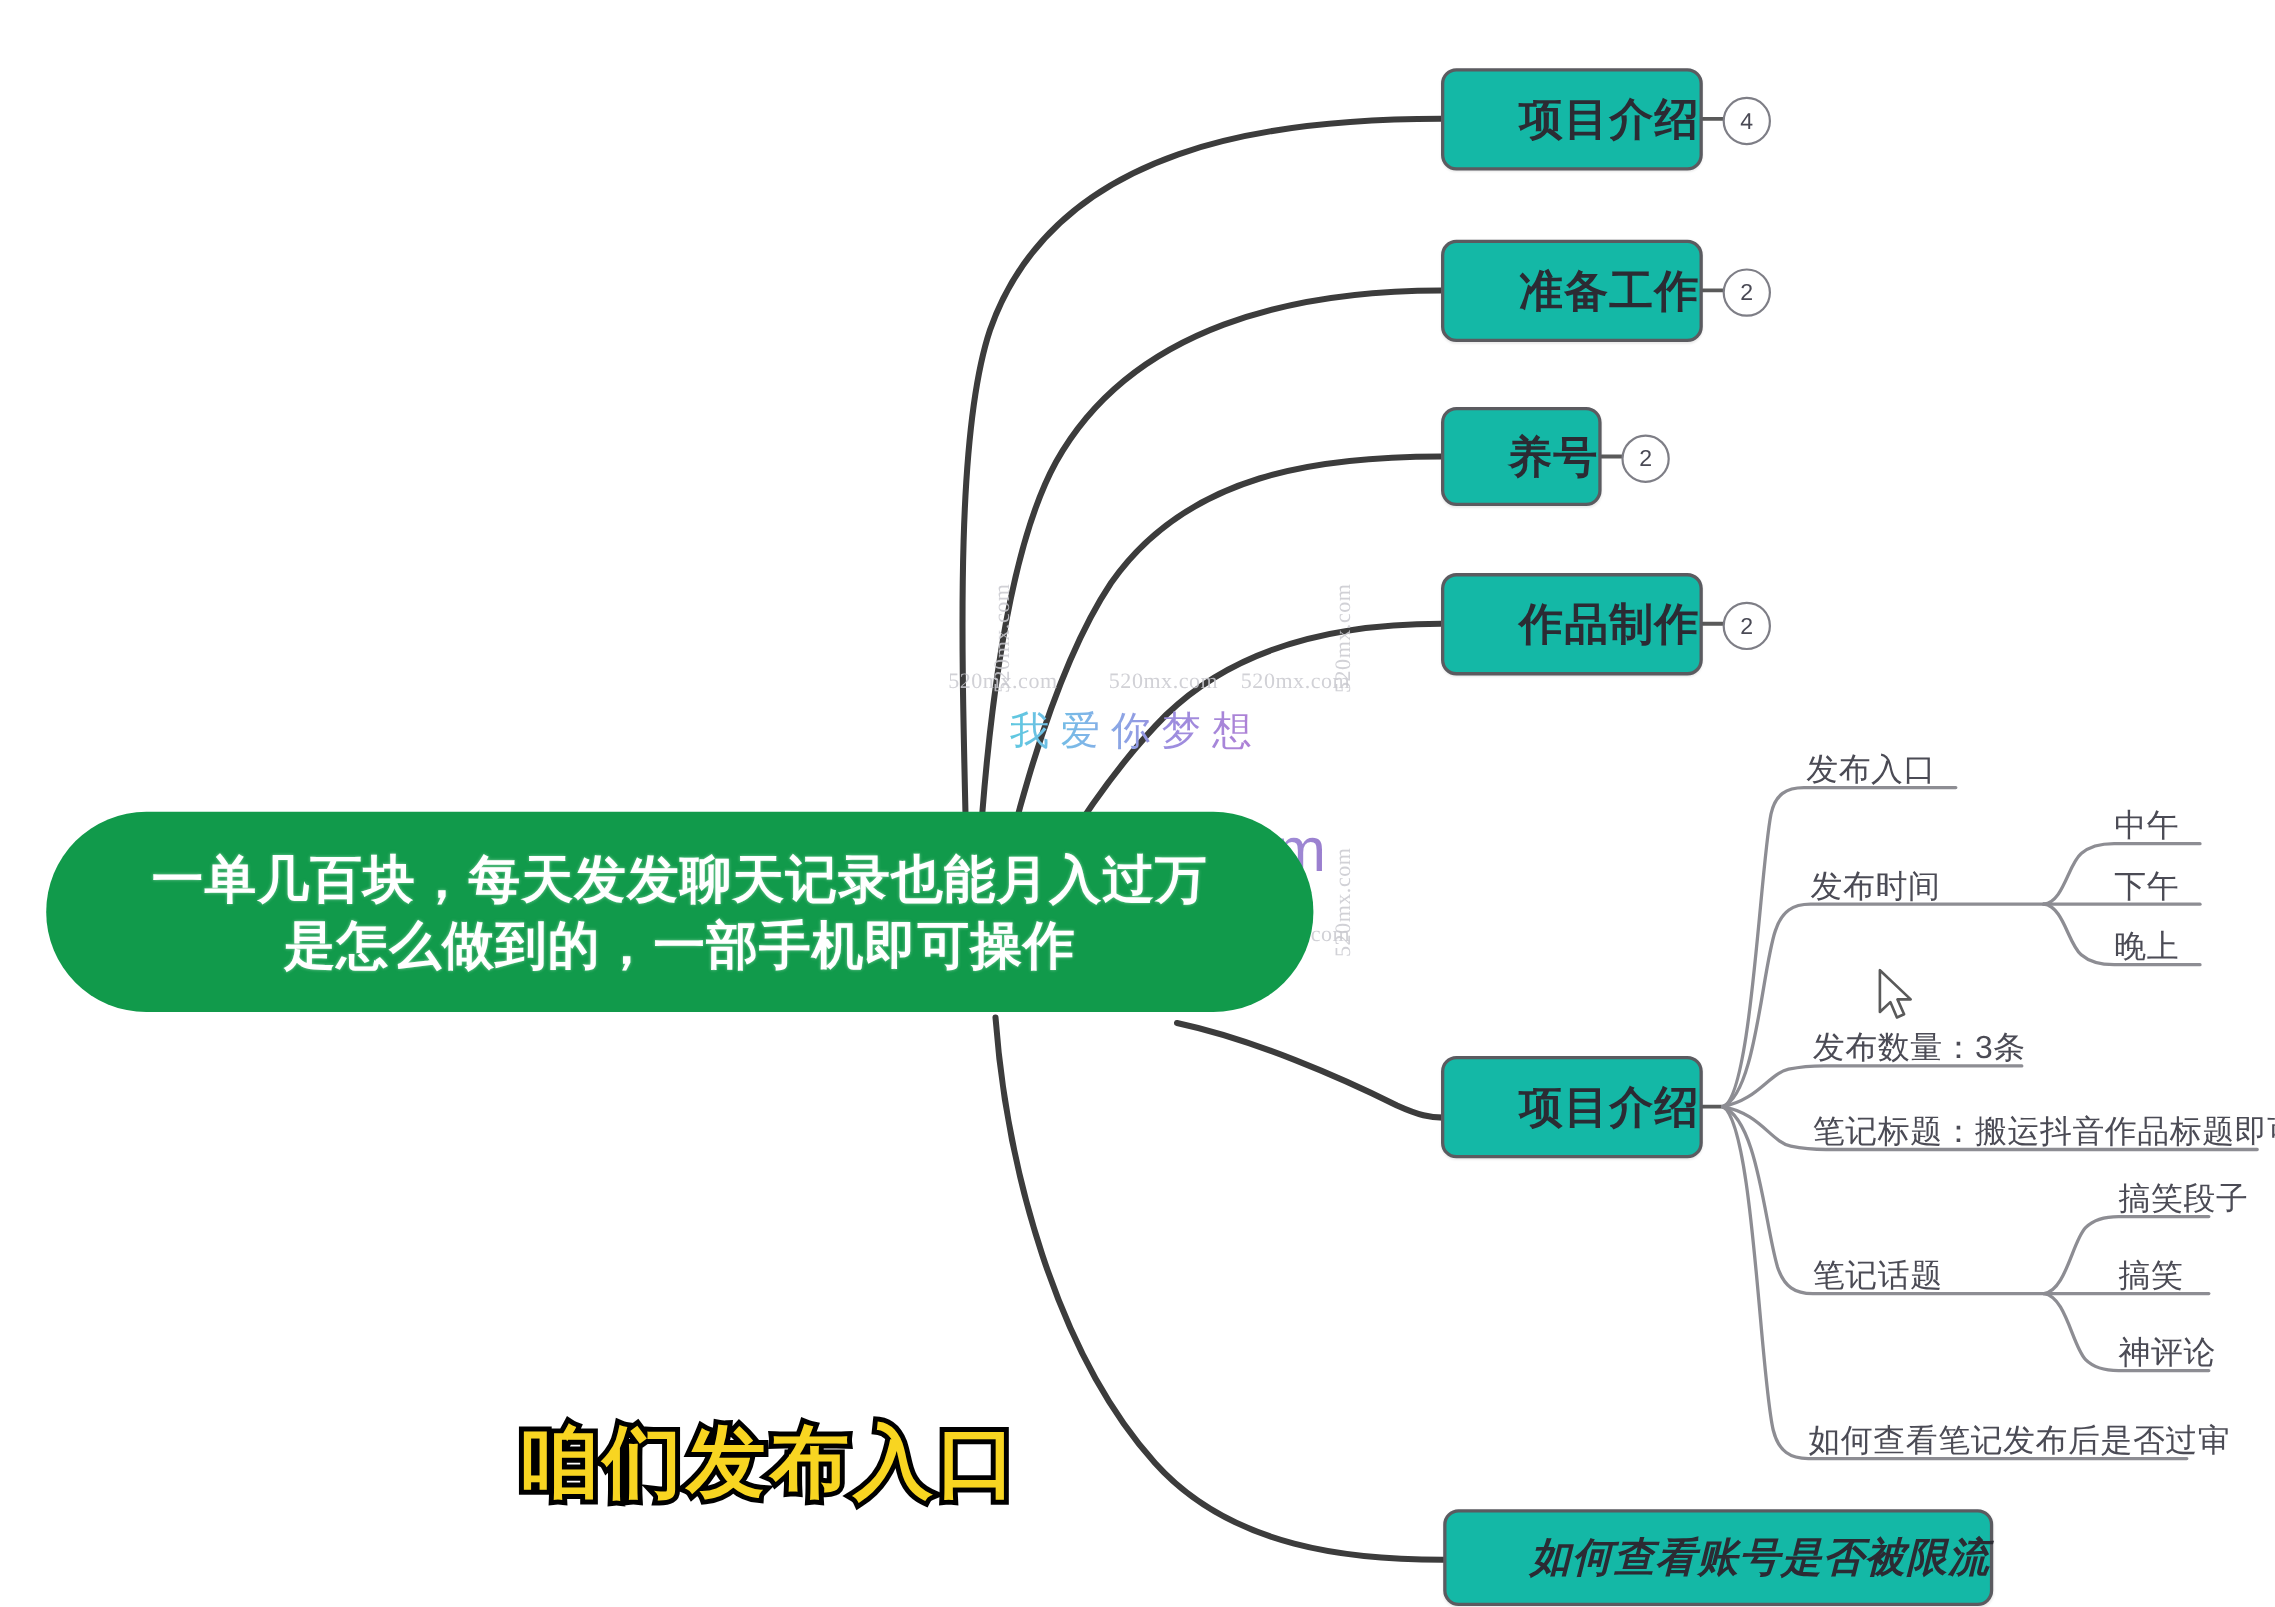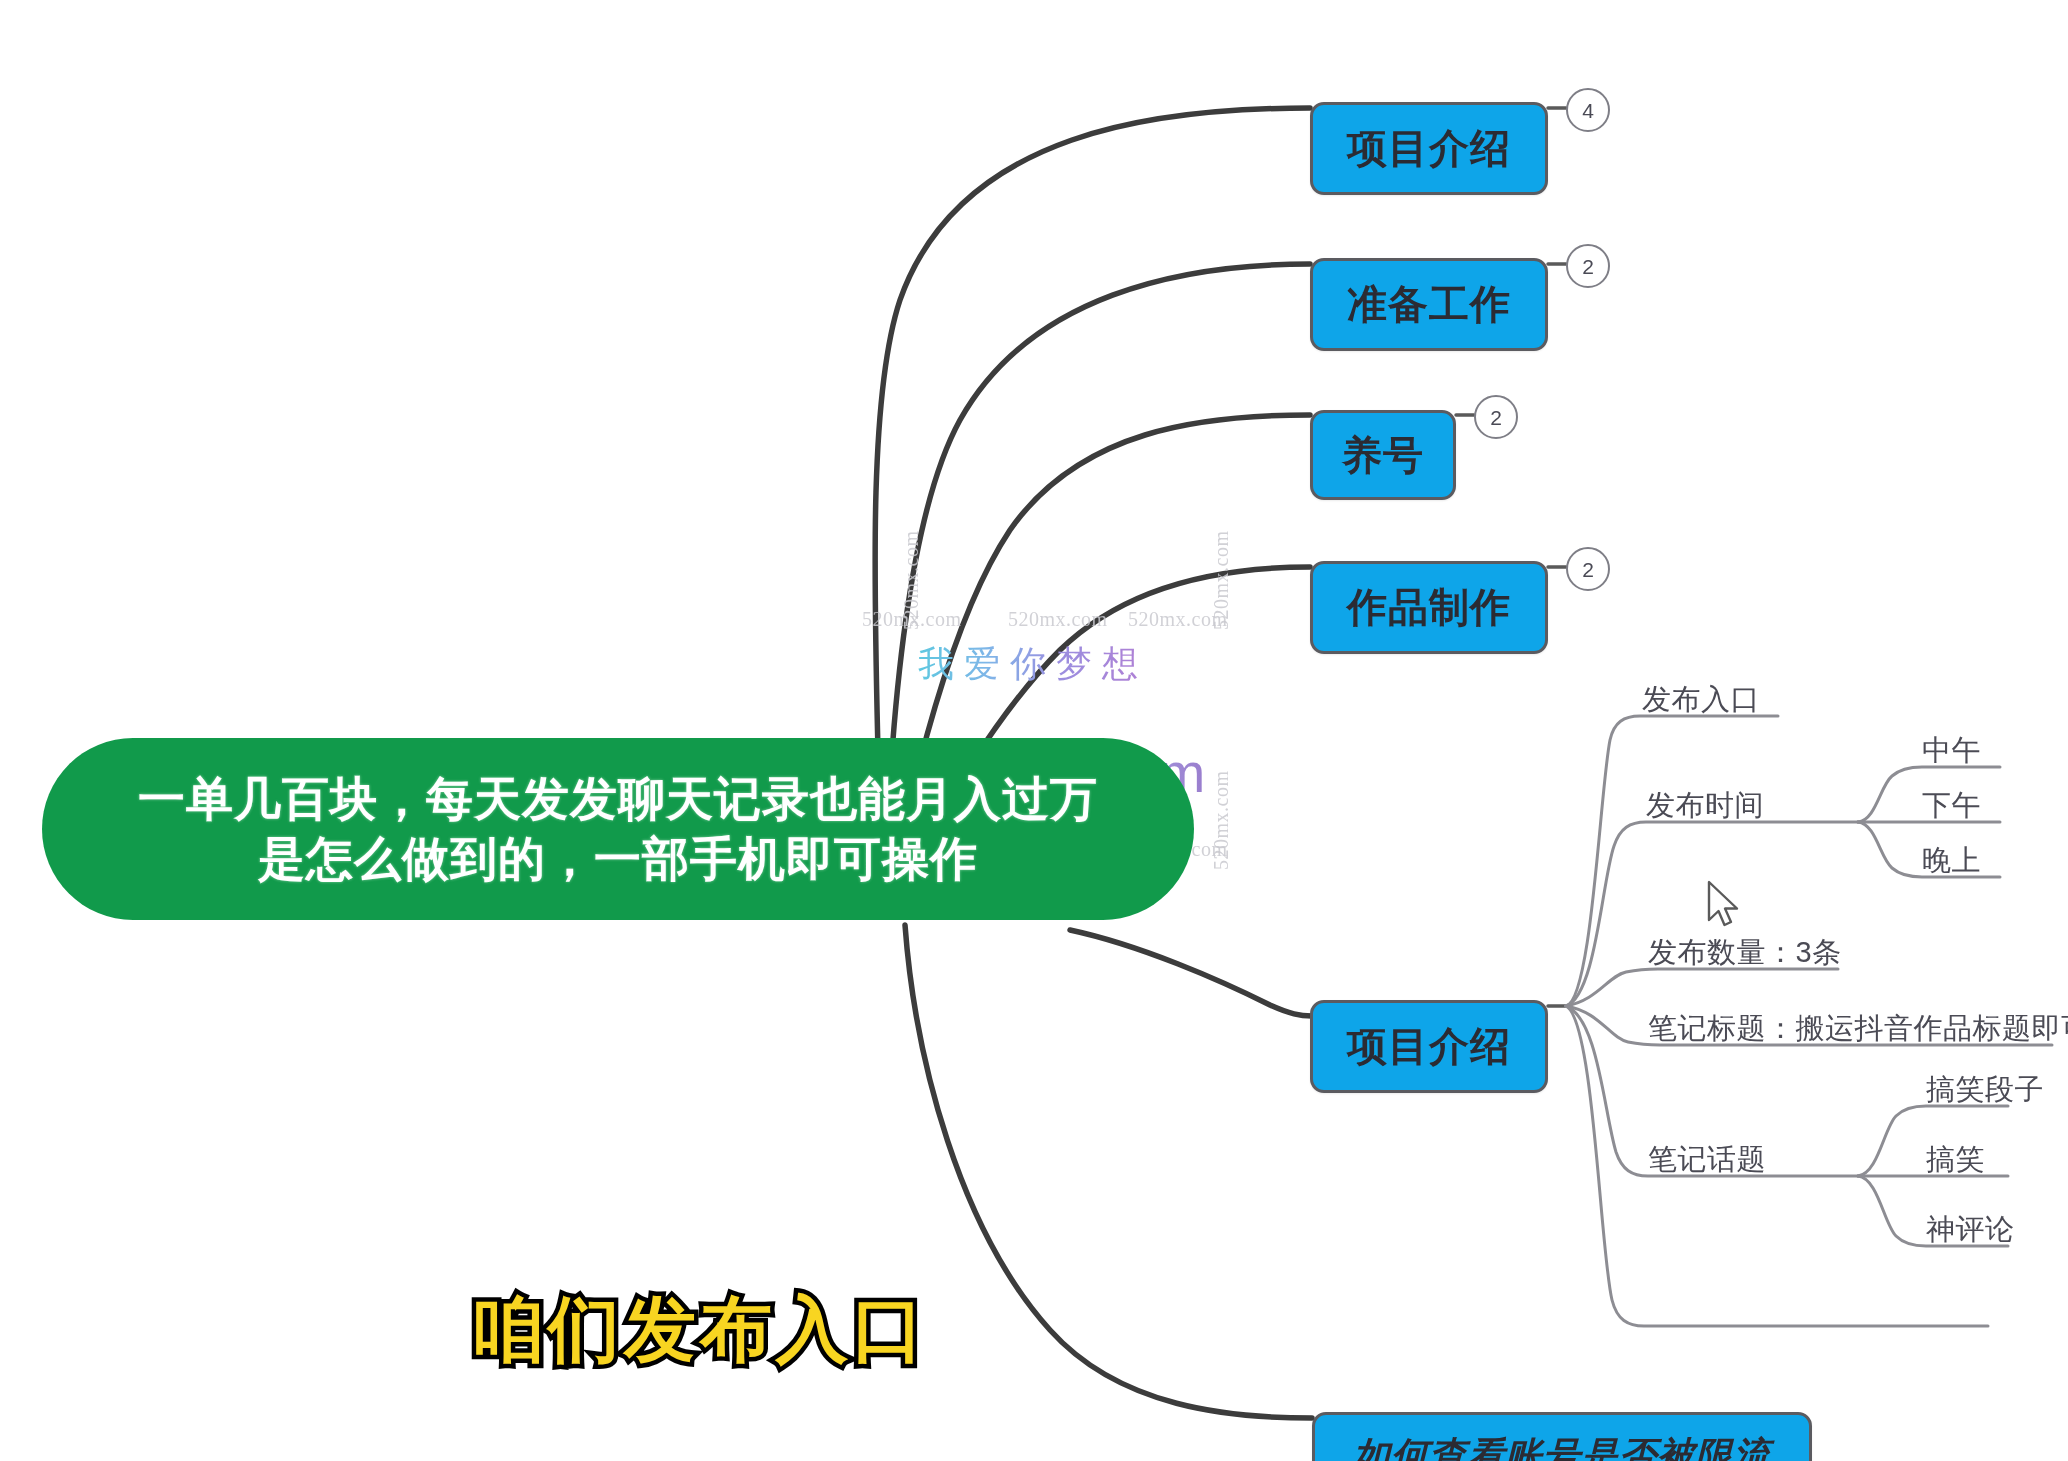--- a/index.html
+++ b/index.html
@@ -99,29 +99,28 @@
     background-clip: text;
     color: transparent;
     white-space: nowrap;
     opacity: .9;
   }
 
   
   .topic {
     position: absolute;
     box-sizing: border-box;
-    background: #0ea5e9;
+    background: #14b8a6;
     border: 3.5px solid #5b5b60;
     border-radius: 14px;
     display: flex;
     align-items: center;
-    justify-content: center;
+    justify-content: flex-end;
     z-index: 8;
     box-shadow: 0 1px 2px rgba(0,0,0,.08);
-    margin-top: 40px;
   }
   .topic .topic-label {
     font-family: "Liberation Sans", "DejaVu Sans", sans-serif;
     font-weight: 700;
     font-size: 40px;
     color: #2b2b33;
     white-space: nowrap;
     letter-spacing: 1px;
   }
   .topic.small .topic-label { font-size: 37px; }
@@ -320,20 +319,23 @@
   </div>
   <div class="leaf" style="left:1648px; top:933px;">
     <span class="leaf-label">发布数量：3条</span>
   </div>
   <div class="leaf" style="left:1648px; top:1009px;">
     <span class="leaf-label">笔记标题：搬运抖音作品标题即可</span>
   </div>
   <div class="leaf" style="left:1648px; top:1140px;">
     <span class="leaf-label">笔记话题</span>
   </div>
+  <div class="leaf" style="left:1644px; top:1290px;">
+    <span class="leaf-label">如何查看笔记发布后是否过审</span>
+  </div>
 
   <div class="leaf" style="left:1922px; top:731px;">
     <span class="leaf-label">中午</span>
   </div>
   <div class="leaf" style="left:1922px; top:786px;">
     <span class="leaf-label">下午</span>
   </div>
   <div class="leaf" style="left:1922px; top:841px;">
     <span class="leaf-label">晚上</span>
   </div>

